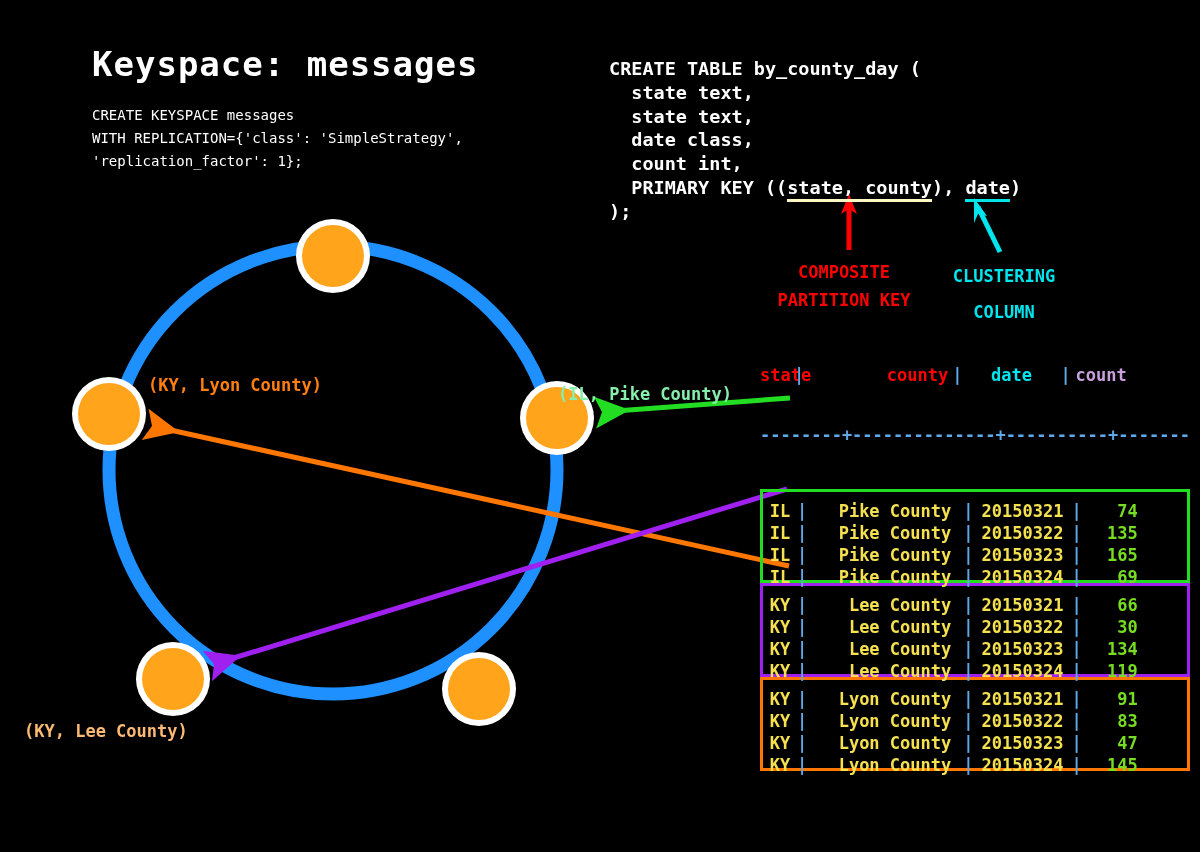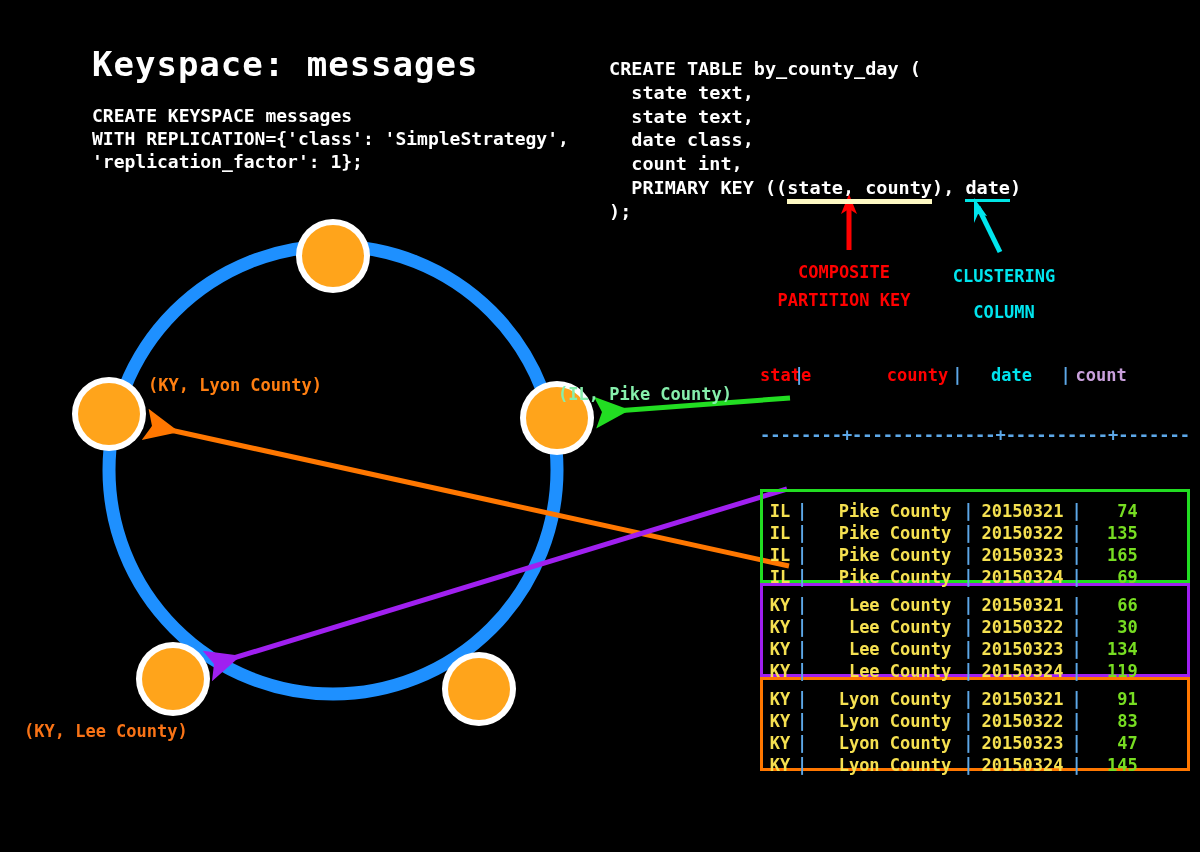--- a/index.html
+++ b/index.html
@@ -24,40 +24,40 @@
     font-size: 34px;
     font-weight: bold;
     letter-spacing: 1px;
     color: #ffffff;
     white-space: pre;
   }
   #keyspace-cql {
     position: absolute;
     left: 92px;
     top: 104px;
-    font-size: 18px;
-    font-weight: bold;
+    font-size: 14px;
+    font-weight: normal;
     line-height: 23px;
     color: #ffffff;
     white-space: pre;
   }
 
   
   #create-table-cql {
     position: absolute;
     left: 609px;
     top: 57px;
     font-size: 18.5px;
     font-weight: bold;
     line-height: 23.8px;
     color: #ffffff;
     white-space: pre;
   }
   .u-red {
-    border-bottom: 5px solid #fef9c3;
+    border-bottom: 3px solid #fef9c3;
     padding-bottom: 1px;
   }
   .u-cyan {
     border-bottom: 3px solid #00e5e5;
     padding-bottom: 1px;
   }
 
   
   #composite-label {
     position: absolute;
@@ -140,21 +140,21 @@
 
   
   .ring-label {
     position: absolute;
     font-size: 17px;
     font-weight: bold;
     white-space: pre;
   }
   #label-lyon { left: 148px; top: 375px; color: #ff7f11; }
   #label-pike { left: 558px; top: 354px; color: #86efac; margin-top: 30px; }
-  #label-lee  { left: 24px;  top: 721px; color: #f97316; }
+  #label-lee  { left: 24px;  top: 721px; color: #fdba74; }
 </style>
 </head>
 <body>
 
 <svg id="ring-svg" width="1200" height="852">
   <defs>
     <marker id="ah-green" markerWidth="7" markerHeight="7" refX="5.6" refY="3.5" orient="auto" markerUnits="strokeWidth">
       <path d="M0,3.5 L7,0.3 L5.6,3.5 L7,6.7 Z" fill="#22dd22"></path>
     </marker>
     <marker id="ah-orange" markerWidth="7" markerHeight="7" refX="5.6" refY="3.5" orient="auto" markerUnits="strokeWidth">

